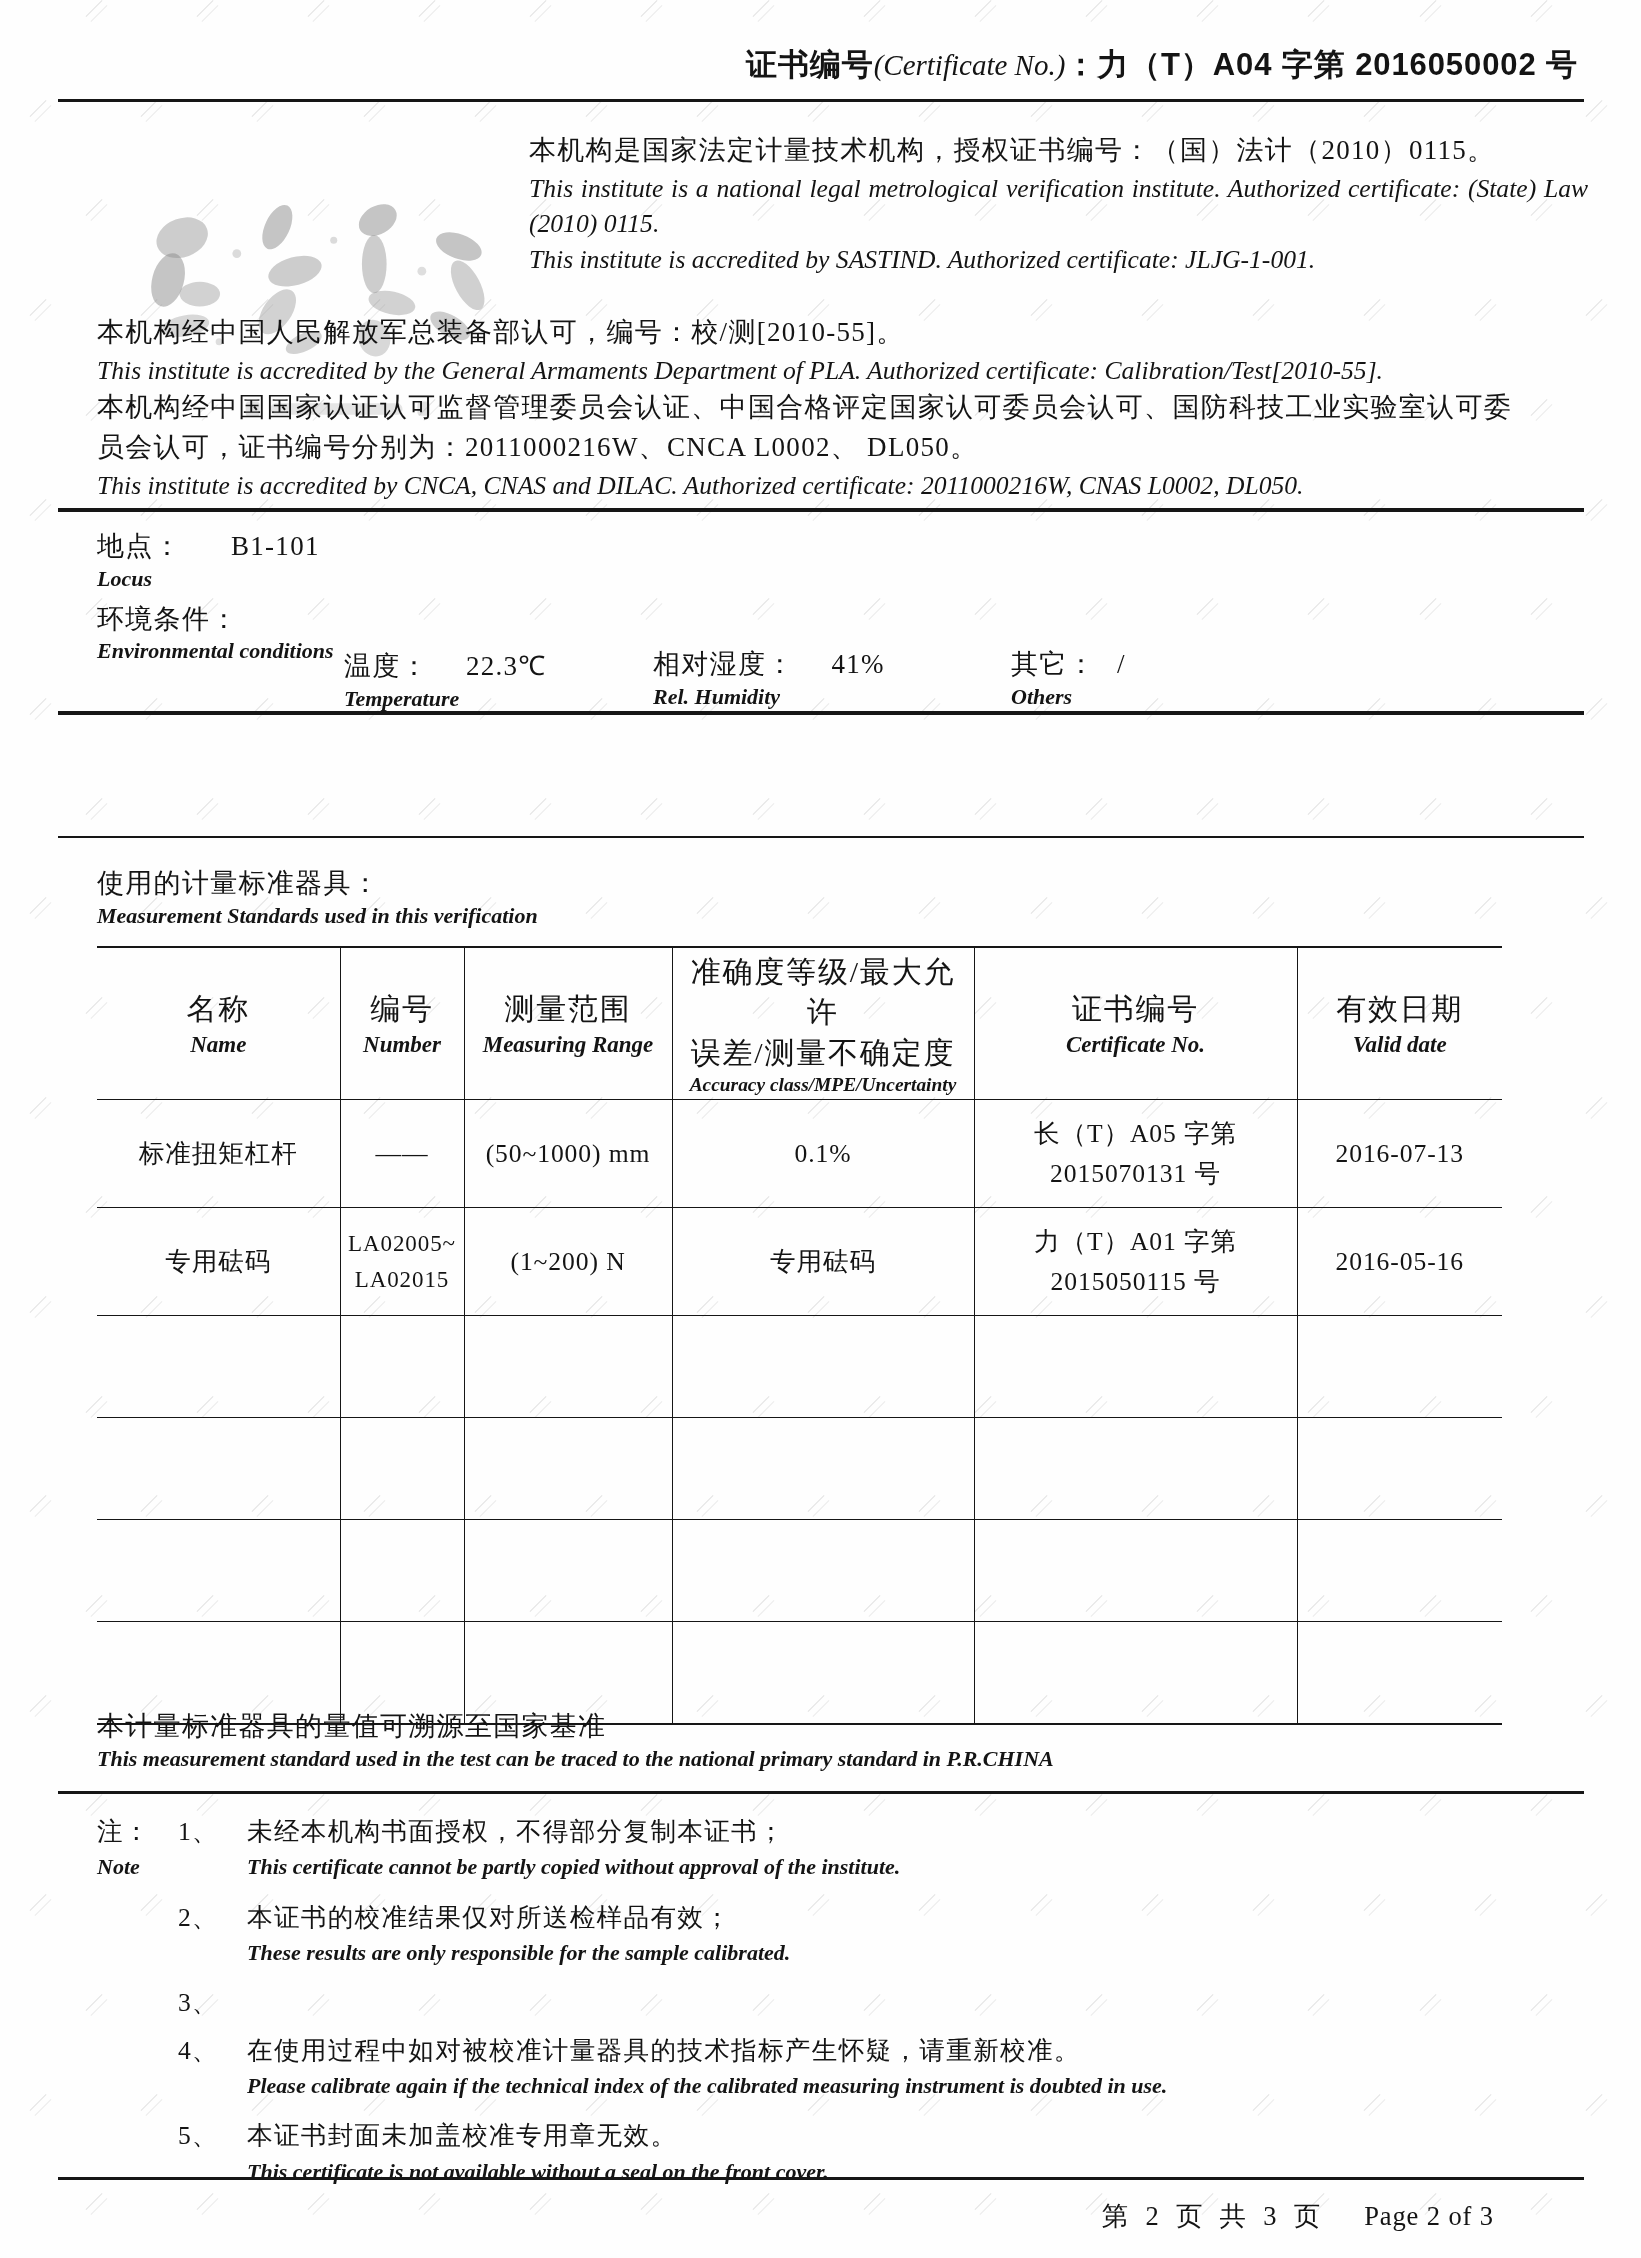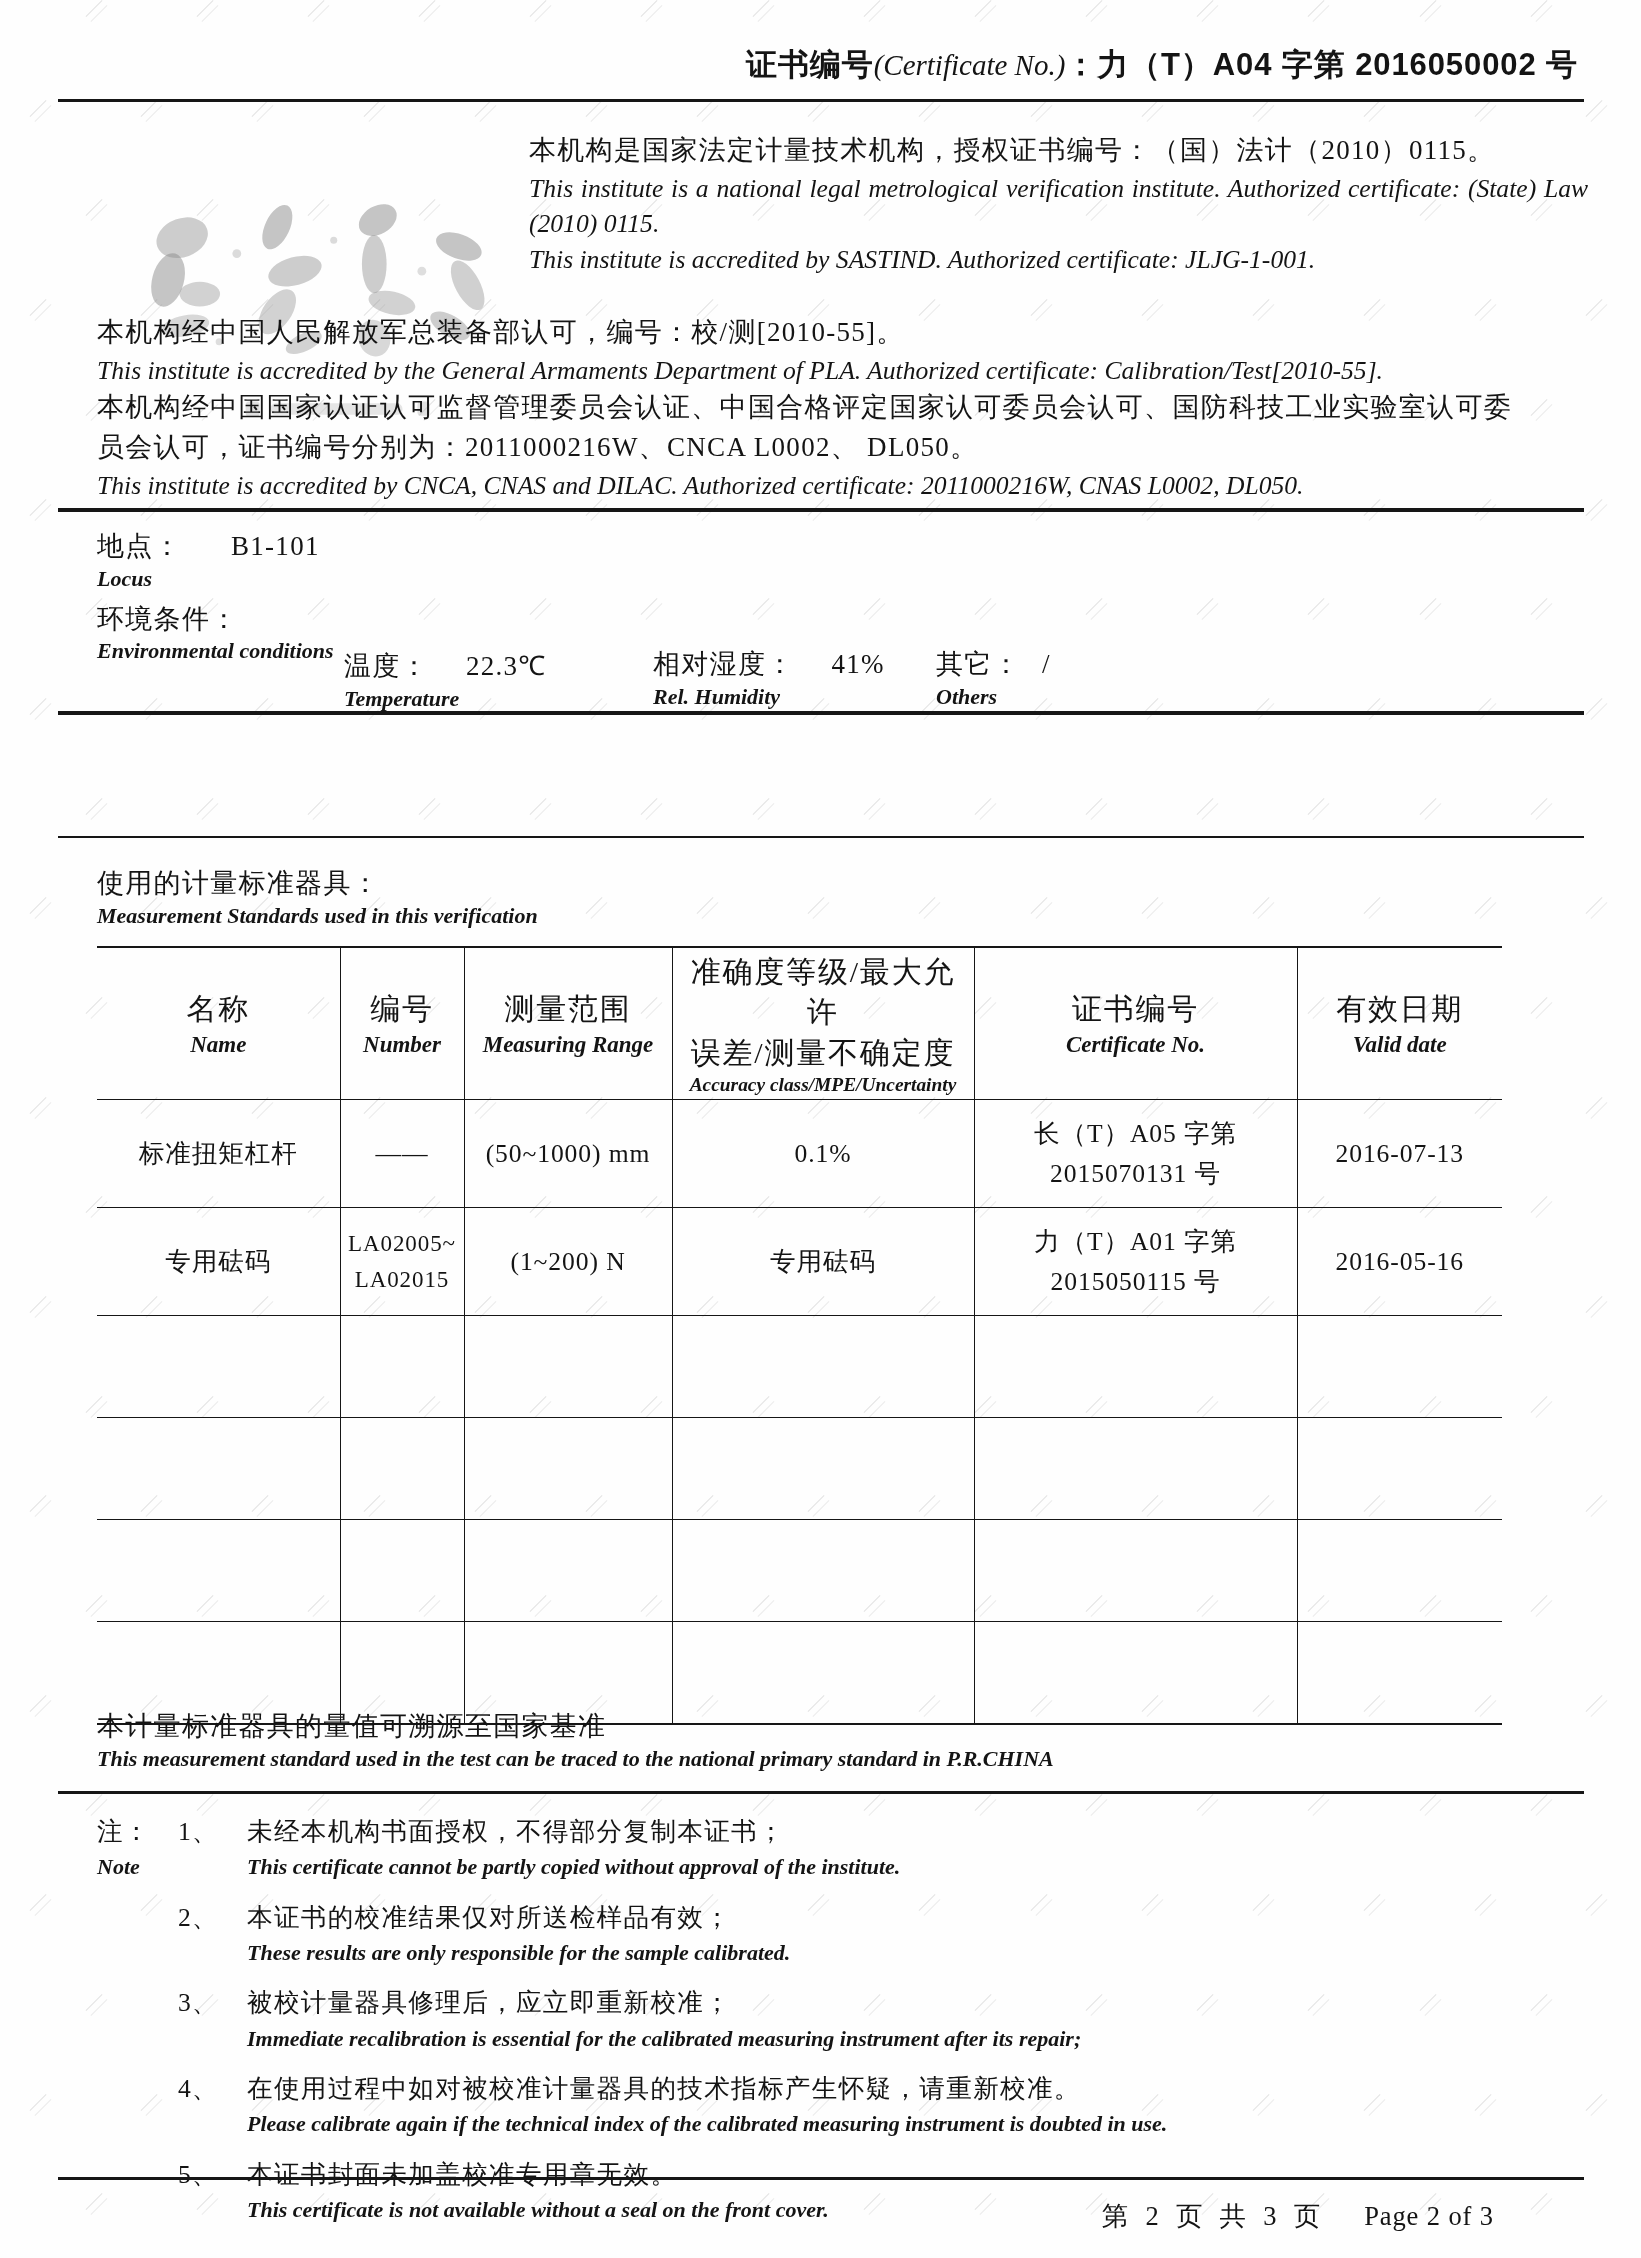--- a/index.html
+++ b/index.html
@@ -31,21 +31,21 @@
   .p-cn { font-size:27px; line-height:1.48; letter-spacing:1.3px; }
   .p-en { font-size:25.6px; line-height:1.38; font-style:italic; text-align:justify; }
 
   
   .locus-block { position:absolute; left:97px; top:528px; }
   .row-cn { font-size:27px; letter-spacing:1.3px; }
   .lab-en { font-size:22px; font-style:italic; font-weight:700; margin-top:1.8px; }
   .env-row { position:absolute; top:646px; left:0; width:100%; }
   .env-col { position:absolute; white-space:nowrap; }
   .env-col .v { margin-left:37px; }
-  .env-t { left:344px; } .env-h { left:653px; } .env-o { left:936px; }
+  .env-t { left:344px; } .env-h { left:653px; } .env-o { left:1011px; }
 
   
   .ref-block { position:absolute; left:97px; top:730px; }
   .ref-line .v { margin-left:30px; letter-spacing:1.8px; }
 
   
   .std-label { position:absolute; left:97px; top:865px; }
   .std-table { position:absolute; left:97px; top:946px; width:1404px;
                border-collapse:collapse; table-layout:fixed;
                border-top:2.6px solid #161616; }
@@ -626,24 +626,20 @@
       <div class="notes-label"></div>
       <div class="note-num">2、</div>
       <div class="note-body">
         <div class="note-cn">本证书的校准结果仅对所送检样品有效；</div>
         <div class="note-en">These results are only responsible for the sample calibrated.</div>
       </div>
     </div>
     <div class="note-grid">
       <div class="notes-label"></div>
       <div class="note-num">3、</div>
-      <div class="note-body">
-        <div class="note-cn">被校计量器具修理后，应立即重新校准；</div>
-        <div class="note-en">Immediate recalibration is essential for the calibrated measuring instrument after its repair;</div>
-      </div>
     </div>
     <div class="note-grid">
       <div class="notes-label"></div>
       <div class="note-num">4、</div>
       <div class="note-body">
         <div class="note-cn">在使用过程中如对被校准计量器具的技术指标产生怀疑，请重新校准。</div>
         <div class="note-en">Please calibrate again if the technical index of the calibrated measuring instrument is doubted in use.</div>
       </div>
     </div>
     <div class="note-grid">

